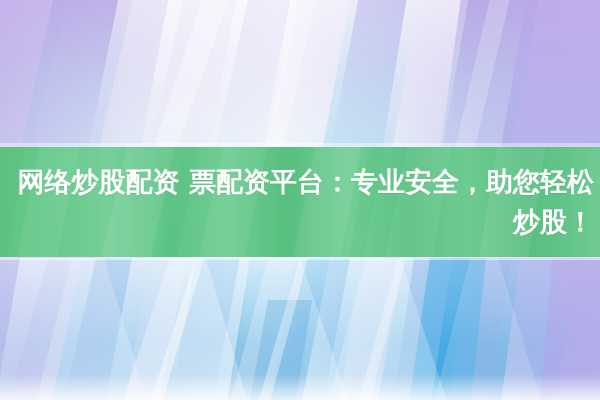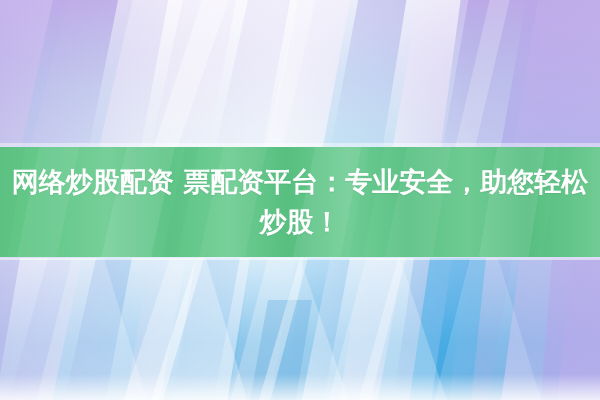--- a/index.html
+++ b/index.html
@@ -93,21 +93,21 @@
     pointer-events: none;
   }
   .green-facets svg { display: block; width: 600px; height: 110px; }
 
   .band-text {
     position: relative;
     z-index: 3;
     width: 100%;
     padding: 0 6px;
     box-sizing: border-box;
-    text-align: center;
+    text-align: right;
     color: #ffffff;
     font-size: 27px;
     font-weight: bold;
     line-height: 40px;
     letter-spacing: 0px;
     text-shadow: 0 1px 1px rgba(0,0,0,0.06);
     white-space: normal;
   }
 
   

